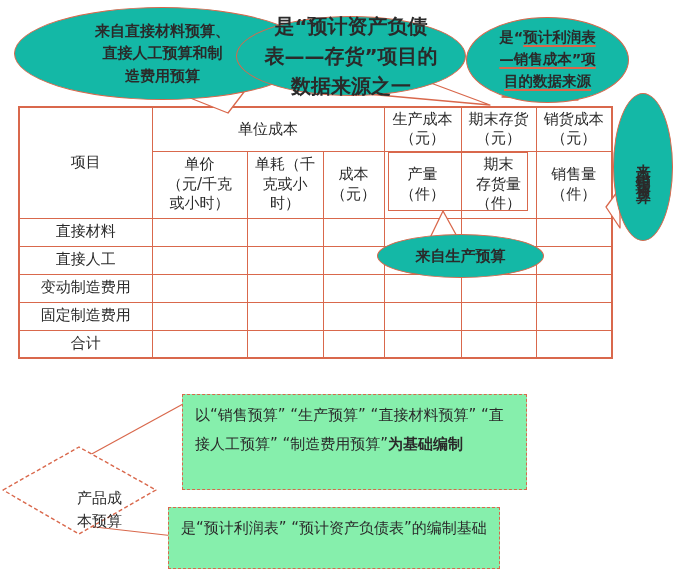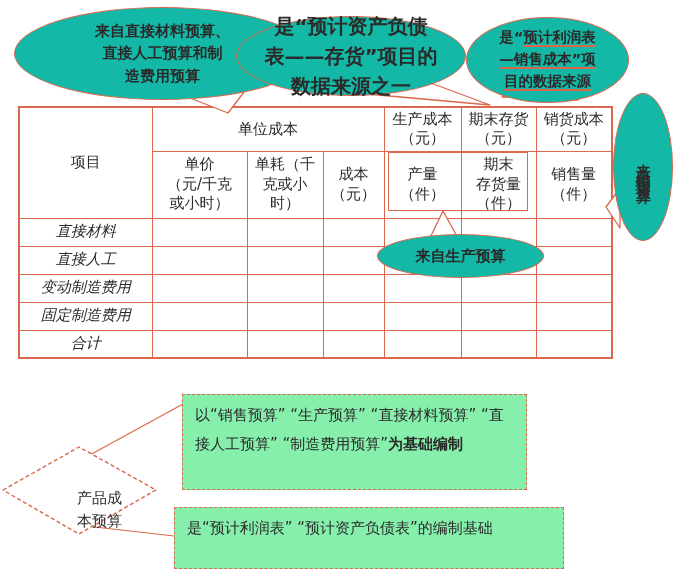--- a/index.html
+++ b/index.html
@@ -17,21 +17,21 @@
   }
   table.budget th, table.budget td {
     border:1px solid var(--accent);
     font-weight:normal; font-size:15px; line-height:1.3;
     text-align:center; vertical-align:middle;
     white-space:pre-line; padding:0 2px;
     overflow:hidden;
   }
   tr.hr1 { height:44px; }
   tr.hr2 { height:67px; }
-  tr.dr  { height:28px;font-style:italic; }
+  tr.dr  { height:28px; }
   th.cell-left { text-align:left; padding-left:5px; }
   th.row-label { text-align:left; padding-left:6px; font-weight:normal; }
 
   
   .red-box {
     position:absolute; left:388px; top:152px; width:138px; height:57px;
     border:1.6px solid var(--accent); pointer-events:none;
   }
 
   
@@ -59,21 +59,21 @@
   }
 
   
   .note-box {
     position:absolute; box-sizing:border-box; background:#86efac;
     border:1.3px dashed var(--accent);
     font-size:15px; line-height:1.9; text-align:left;
     padding:6px 12px 4px 12px;
   }
   .note-basis  { left:182px; top:394px; width:345px; height:96px; }
-  .note-output { left:174px; top:507px; width:390px; height:62px; }
+  .note-output { left:168px; top:507px; width:332px; height:62px; }
   .note-box b { font-weight:bold; }
 
   .diamond-label {
     position:absolute; left:36px; top:467px; width:86px;
     text-align:right; font-size:15px; line-height:1.5;margin-top:20px;
   }
 </style>
 </head>
 <body>
 

